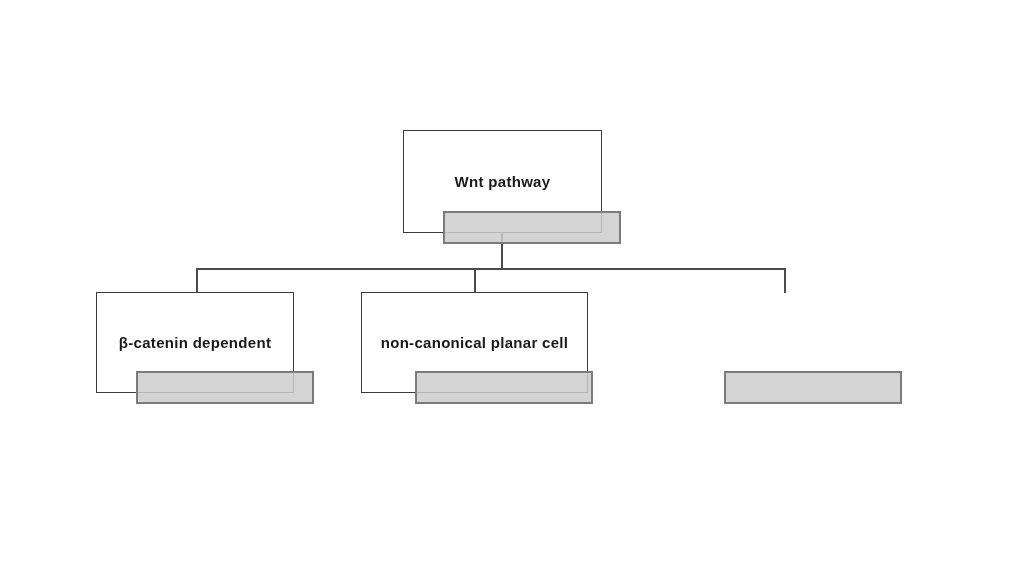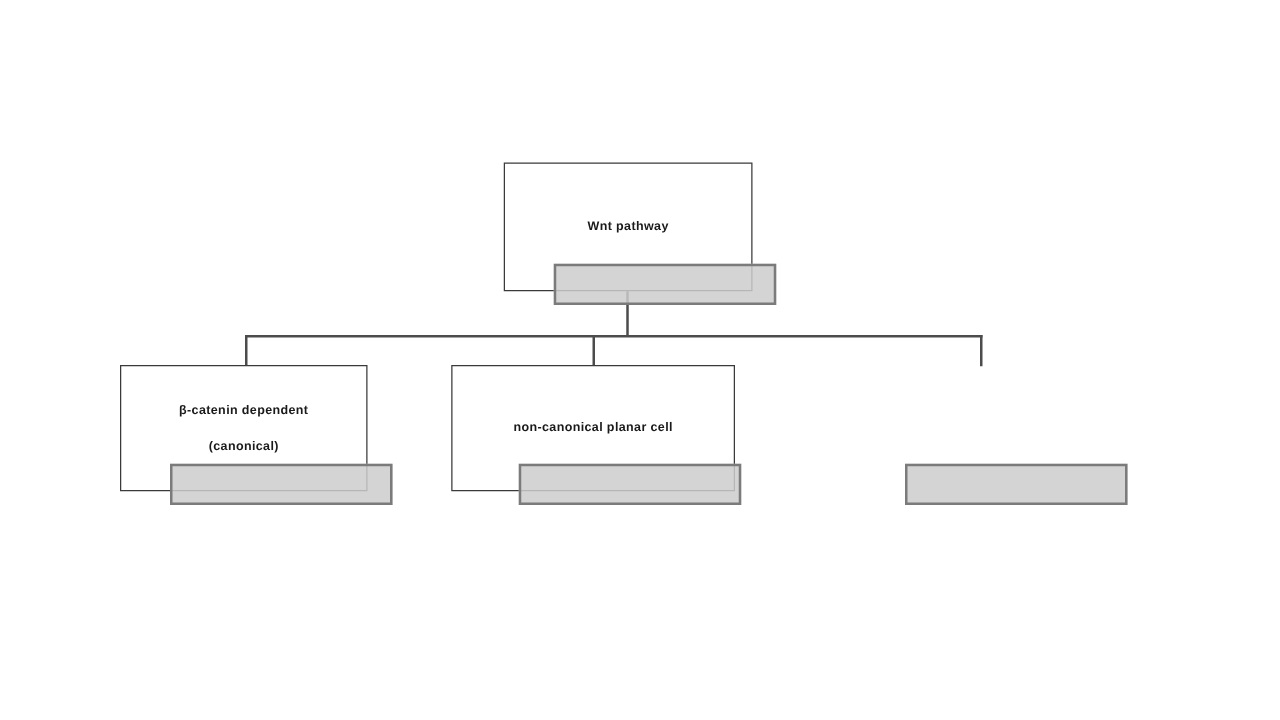--- a/index.html
+++ b/index.html
@@ -32,21 +32,21 @@
     box-sizing: border-box;
     background: var(--box-fill, #ffffff);
     border: 1.5px solid var(--box-border, #3a3a3a);
     z-index: 2;
     display: flex;
     flex-direction: column;
     justify-content: center;
     align-items: center;
     text-align: center;
     font-weight: 700;
-    font-size: 10px;
+    font-size: 15px;
     line-height: 29px;
     letter-spacing: 0.3px;
     color: var(--text, #1a1a1a);
   }
   .box .tline { display: block; white-space: nowrap; }
   .box-root        { left: 403px; top: 130px; width: 199px; height: 103px; }
   .box-canonical   { left:  96px; top: 292px; width: 198px; height: 101px; }
   .box-pcp         { left: 361px; top: 292px; width: 227px; height: 101px; }
   .box-calcium     { left: 640px; top: 292px; width: 284px; height: 101px; }
   
@@ -75,21 +75,20 @@
   <div class="line line-drop-middle"></div>
   <div class="line line-drop-right"></div>
 
   <div class="box box-root">
     <span class="tline">Wnt pathway</span>
   </div>
   <div class="bar bar-root"></div>
 
   <div class="box box-canonical">
     <span class="tline">β-catenin dependent</span>
-    <span class="tline">(canonical)</span>
   </div>
   <div class="bar bar-canonical"></div>
 
   <div class="box box-pcp">
     <span class="tline">non-canonical planar cell</span>
   </div>
   <div class="bar bar-pcp"></div>
 
   <div class="bar bar-calcium"></div>
 

